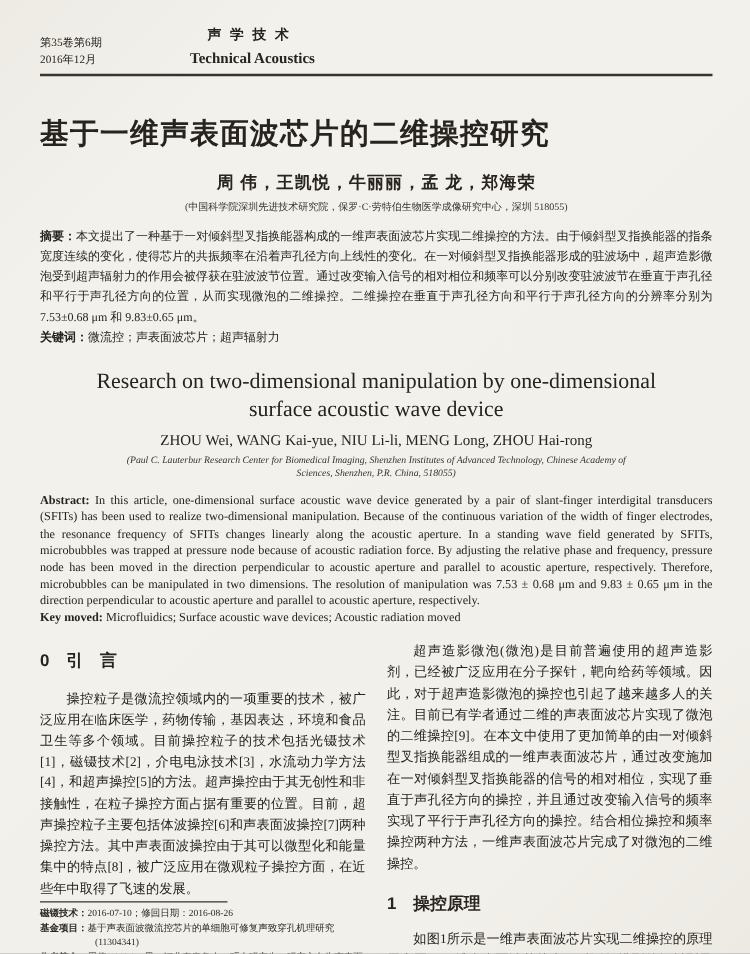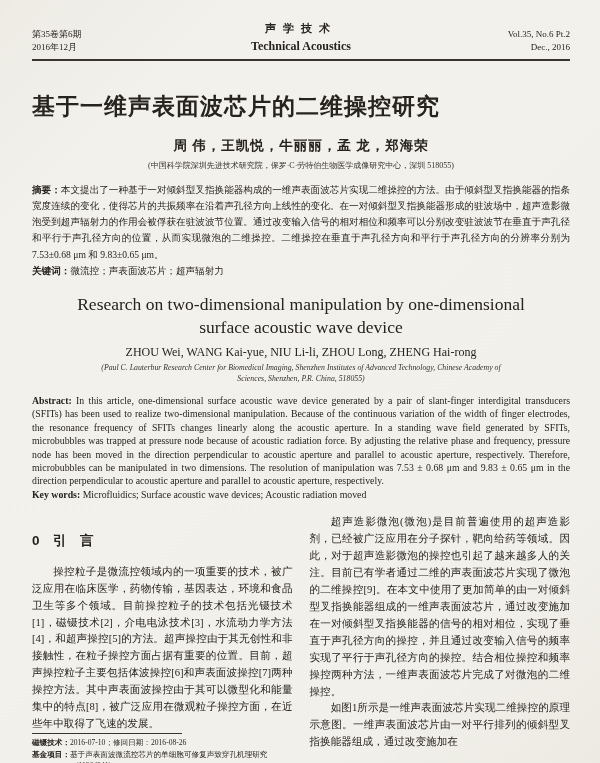--- a/index.html
+++ b/index.html
@@ -9,21 +9,21 @@
     margin:0 auto;
     background:linear-gradient(135deg,#edebe4 0%,#f3f1ec 18%,#f2f0ea 80%,#eceae3 100%);
     color:#27231f;
     font-family:"Liberation Serif","DejaVu Serif",serif;
     box-sizing:border-box;
     padding:20px 30px 10px 32px;
     overflow:hidden;
   }
   
   .header{
-    display:flex;justify-content:space-between;align-items:flex-end;
+    display:flex;justify-content:flex-start;align-items:flex-end;
     font-size:9px;line-height:1.5;
     border-bottom:2.5px solid #39352e;
     padding-bottom:4px;
   }
   .h-left,.h-right{width:120px;}
   .h-right{text-align:right;}
   .h-center{text-align:center;}
   .h-center .zh{font-weight:bold;font-size:11px;letter-spacing:7px;}
   .h-center .en{font-weight:bold;font-size:12px;}
   
@@ -53,74 +53,71 @@
   .kw-en{font-size:9.8px;line-height:1.37;text-align:left;}
   
   .columns{display:flex;gap:17px;margin-top:13px;height:268px;}
   .col{flex:1;font-size:10.6px;line-height:1.6;text-align:justify;min-width:0;}
   .col p{margin:0;text-indent:2em;}
   .sec-heading{
     font-family:"Liberation Sans","DejaVu Sans",sans-serif;
     font-weight:bold;font-size:13.5px;text-indent:0;
   }
   .left-col{display:flex;flex-direction:column;}
-  .left-col .sec-heading{margin:16px 0 12px 0;}
+  .left-col .sec-heading{margin:4px 0 12px 0;}
   .right-col .sec-heading{margin:12px 0 10px 0;}
   
   .footnote{margin-top:auto;font-size:7.6px;line-height:1.52;color:#2b2722;}
   .fn-rule{width:150px;border-top:1.2px solid #39352e;margin-bottom:3px;}
   .fn-line{padding-left:44px;text-indent:-44px;text-align:left;}
 </style>
 </head>
 <body>
 
 <div class="page">
 
   <div class="header">
     <div class="h-left">
       <div>第35卷第6期</div>
       <div>2016年12月</div>
     </div>
     <div class="h-center">
       <div class="zh">声学技术</div>
       <div class="en">Technical Acoustics</div>
     </div>
-    <div class="h-right">
-      <div>Vol.35, No.6 Pt.2</div>
-      <div>Dec., 2016</div>
-    </div>
   </div>
 
   <div class="title-zh">基于一维声表面波芯片的二维操控研究</div>
   <div class="authors-zh">周 伟，王凯悦，牛丽丽，孟 龙，郑海荣</div>
   <div class="affil-zh">(中国科学院深圳先进技术研究院，保罗·C·劳特伯生物医学成像研究中心，深圳 518055)</div>
 
   <div class="abstract-zh"><span class="lbl">摘要：</span><span>本文提出了一种基于一对倾斜型叉指换能器构成的一维声表面波芯片实现二维操控的方法。由于倾斜型叉指换能器的指条宽度连续的变化，使得芯片的共振频率在沿着声孔径方向上线性的变化。在一对倾斜型叉指换能器形成的驻波场中，超声造影微泡受到超声辐射力的作用会被俘获在驻波波节位置。通过改变输入信号的相对相位和频率可以分别改变驻波波节在垂直于声孔径和平行于声孔径方向的位置，从而实现微泡的二维操控。二维操控在垂直于声孔径方向和平行于声孔径方向的分辨率分别为 7.53±0.68 μm 和 9.83±0.65 μm。</span></div>
   <div class="kw-zh"><span class="lbl">关键词：</span><span>微流控；声表面波芯片；超声辐射力</span></div>
 
   <div class="title-en">Research on two-dimensional manipulation by one-dimensional surface acoustic wave device</div>
-  <div class="authors-en">ZHOU Wei, WANG Kai-yue, NIU Li-li, ZHOU Long, ZHENG Hai-rong</div>
+  <div class="authors-en">ZHOU Wei, WANG Kai-yue, NIU Li-li, MENG Long, ZHOU Hai-rong</div>
   <div class="affil-en">(Paul C. Lauterbur Research Center for Biomedical Imaging, Shenzhen Institutes of Advanced Technology, Chinese Academy of Sciences, Shenzhen, P.R. China, 518055)</div>
 
   <div class="abstract-en"><span class="lbl">Abstract:</span> <span>In this article, one-dimensional surface acoustic wave device generated by a pair of slant-finger interdigital transducers (SFITs) has been used to realize two-dimensional manipulation. Because of the continuous variation of the width of finger electrodes, the resonance frequency of SFITs changes linearly along the acoustic aperture. In a standing wave field generated by SFITs, microbubbles was trapped at pressure node because of acoustic radiation force. By adjusting the relative phase and frequency, pressure node has been moved in the direction perpendicular to acoustic aperture and parallel to acoustic aperture, respectively. Therefore, microbubbles can be manipulated in two dimensions. The resolution of manipulation was 7.53 ± 0.68 μm and 9.83 ± 0.65 μm in the direction perpendicular to acoustic aperture and parallel to acoustic aperture, respectively.</span></div>
-  <div class="kw-en"><span class="lbl">Key words:</span> <span>Microfluidics; Surface acoustic wave devices; Acoustic radiation moved</span></div>
+  <div class="kw-en"><span class="lbl">Key moved:</span> <span>Microfluidics; Surface acoustic wave devices; Acoustic radiation moved</span></div>
 
   <div class="columns">
 
     <div class="col left-col">
       <div class="sec-heading">0　引　言</div>
       <p>操控粒子是微流控领域内的一项重要的技术，被广泛应用在临床医学，药物传输，基因表达，环境和食品卫生等多个领域。目前操控粒子的技术包括光镊技术[1]，磁镊技术[2]，介电电泳技术[3]，水流动力学方法[4]，和超声操控[5]的方法。超声操控由于其无创性和非接触性，在粒子操控方面占据有重要的位置。目前，超声操控粒子主要包括体波操控[6]和声表面波操控[7]两种操控方法。其中声表面波操控由于其可以微型化和能量集中的特点[8]，被广泛应用在微观粒子操控方面，在近些年中取得了飞速的发展。</p>
       <div class="footnote">
         <div class="fn-rule"></div>
         <div class="fn-line"><span class="lbl">磁镊技术：</span><span>2016-07-10；修回日期：2016-08-26</span></div>
         <div class="fn-line"><span class="lbl">基金项目：</span><span>基于声表面波微流控芯片的单细胞可修复声致穿孔机理研究(11304341)</span></div>
         <div class="fn-line"><span class="lbl">作者简介：</span><span>周伟(1993-)，男，河北秦皇岛人，硕士研究生，研究方向为声表面波芯片微粒操控技术。</span></div>
       </div>
     </div>
 
     <div class="col right-col">
       <p>超声造影微泡(微泡)是目前普遍使用的超声造影剂，已经被广泛应用在分子探针，靶向给药等领域。因此，对于超声造影微泡的操控也引起了越来越多人的关注。目前已有学者通过二维的声表面波芯片实现了微泡的二维操控[9]。在本文中使用了更加简单的由一对倾斜型叉指换能器组成的一维声表面波芯片，通过改变施加在一对倾斜型叉指换能器的信号的相对相位，实现了垂直于声孔径方向的操控，并且通过改变输入信号的频率实现了平行于声孔径方向的操控。结合相位操控和频率操控两种方法，一维声表面波芯片完成了对微泡的二维操控。</p>
+      <div class="sec-heading">1　操控原理</div>
       <p>如图1所示是一维声表面波芯片实现二维操控的原理示意图。一维声表面波芯片由一对平行排列的倾斜型叉指换能器组成，通过改变施加在</p>
     </div>
 
   </div>
 
 </div>
 
 </body></html>

